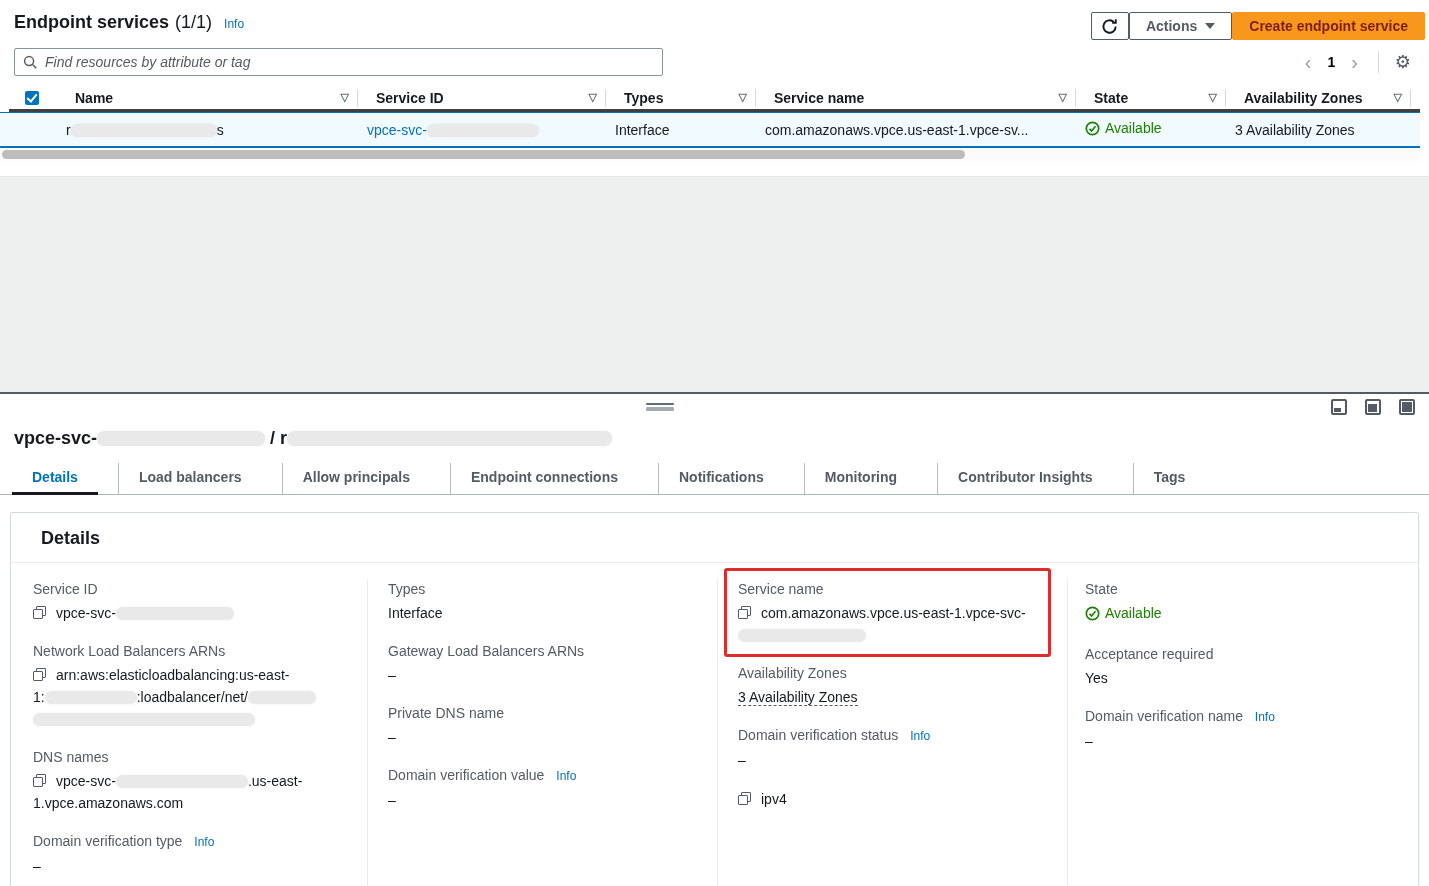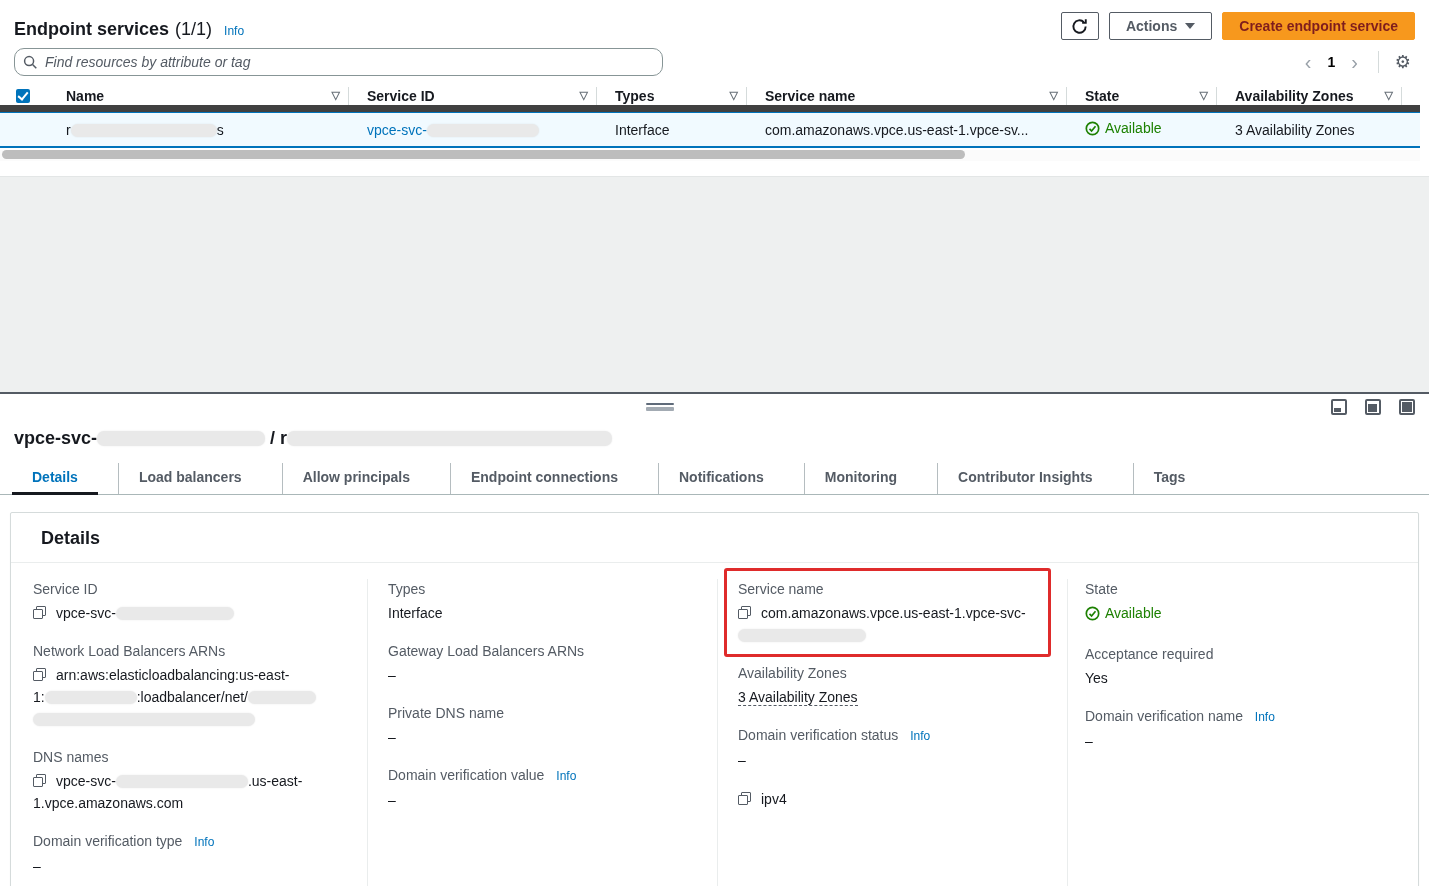--- a/index.html
+++ b/index.html
@@ -1,46 +1,46 @@
 <!DOCTYPE html>
 <html><head>
 <meta charset="utf-8">
 <style>
   * { box-sizing: border-box; margin: 0; padding: 0; }
   html,body { width:1429px; height:886px; overflow:hidden; background:#fff;
     font-family:"Liberation Sans", sans-serif; color:#16191f; }
 
   
   .top-section { background:#fff; }
-  .header-row { display:flex; justify-content:space-between; align-items:flex-end; padding:12px 14px 0 14px; }
+  .header-row { display:flex; justify-content:space-between; align-items:flex-start; padding:12px 4px 0 14px; }
   .title-wrap { display:flex; align-items:baseline; gap:6px; }
   .page-title { font-size:18px; font-weight:700; }
   .page-count { font-size:18px; font-weight:400; color:#16191f; }
   .info-link { font-size:12px; font-weight:400; color:#0073bb; text-decoration:none; margin-left:6px; cursor:pointer; }
-  .toolbar { display:flex; gap:10px; align-items:center; }
+  .toolbar { display:flex; align-items:center; }
   .btn { height:28px; border:1px solid #545b64; background:#fff; border-radius:2px;
     font-family:inherit; font-size:14px; font-weight:700; color:#545b64; padding:0 16px;
     display:flex; align-items:center; gap:8px; cursor:pointer; }
   .btn-icon { width:38px; justify-content:center; padding:0; }
   .btn-primary { background:#f7981d; border-color:#f7981d; color:#7f1d1d; }
   .caret-down { width:0; height:0; border-left:5px solid transparent; border-right:5px solid transparent; border-top:6px solid #545b64; display:inline-block; }
 
   .controls-row { display:flex; justify-content:space-between; align-items:center; padding:8px 14px 6px 14px; }
-  .search-box { display:flex; align-items:center; width:649px; height:28px; border:1px solid #879596; border-radius:10px; padding:12px 8px; background:#fff; }
+  .search-box { display:flex; align-items:center; width:649px; height:28px; border:1px solid #879596; border-radius:2px; padding:12px 8px; background:#fff; }
   .search-box input { border:none; outline:none; flex:1; font-family:inherit; font-size:14px; font-style:italic; color:#16191f; background:transparent; }
   .search-box input::placeholder { color:#545b64; font-style:italic; }
   .pagination { display:flex; align-items:center; gap:4px; }
   .page-chevron { background:none; border:none; font-size:20px; line-height:20px; color:#98a0a8; padding:0 8px; cursor:pointer; font-family:inherit; }
   .page-num { font-size:14px; font-weight:700; padding:0 4px; background:none; border:none; font-family:inherit; cursor:pointer; }
   .pg-divider { width:1px; height:22px; background:#d5dbdb; margin:0 8px; }
   .gear-btn { background:none; border:none; font-size:18px; color:#545b64; cursor:pointer; line-height:18px; padding:0 4px; }
 
   
   .table { width:1420px; overflow:hidden; margin-top:4px; }
-  .thead { display:flex; height:26px; align-items:center; border-bottom:7px solid #404040; }
+  .thead { display:flex; height:26px; align-items:center; border-bottom:3px solid #404040;margin-left:9px; }
   .th { display:flex; align-items:center; justify-content:space-between; height:18px;
     padding:0 8px 0 18px; font-size:14px; font-weight:700; color:#16191f; border-right:1px solid #d5dbdb; overflow:hidden; white-space:nowrap; }
   .th:last-child { border-right:none; }
   .filter-icon { color:#687078; font-size:11px; margin-left:6px; }
   .col-sel { width:48px; flex:none; padding-left:16px; border-right:none !important; }
   .col-name { width:301px; flex:none; }
   .col-sid  { width:248px; flex:none; }
   .col-types{ width:150px; flex:none; }
   .col-sname{ width:320px; flex:none; }
   .col-state{ width:150px; flex:none; }

